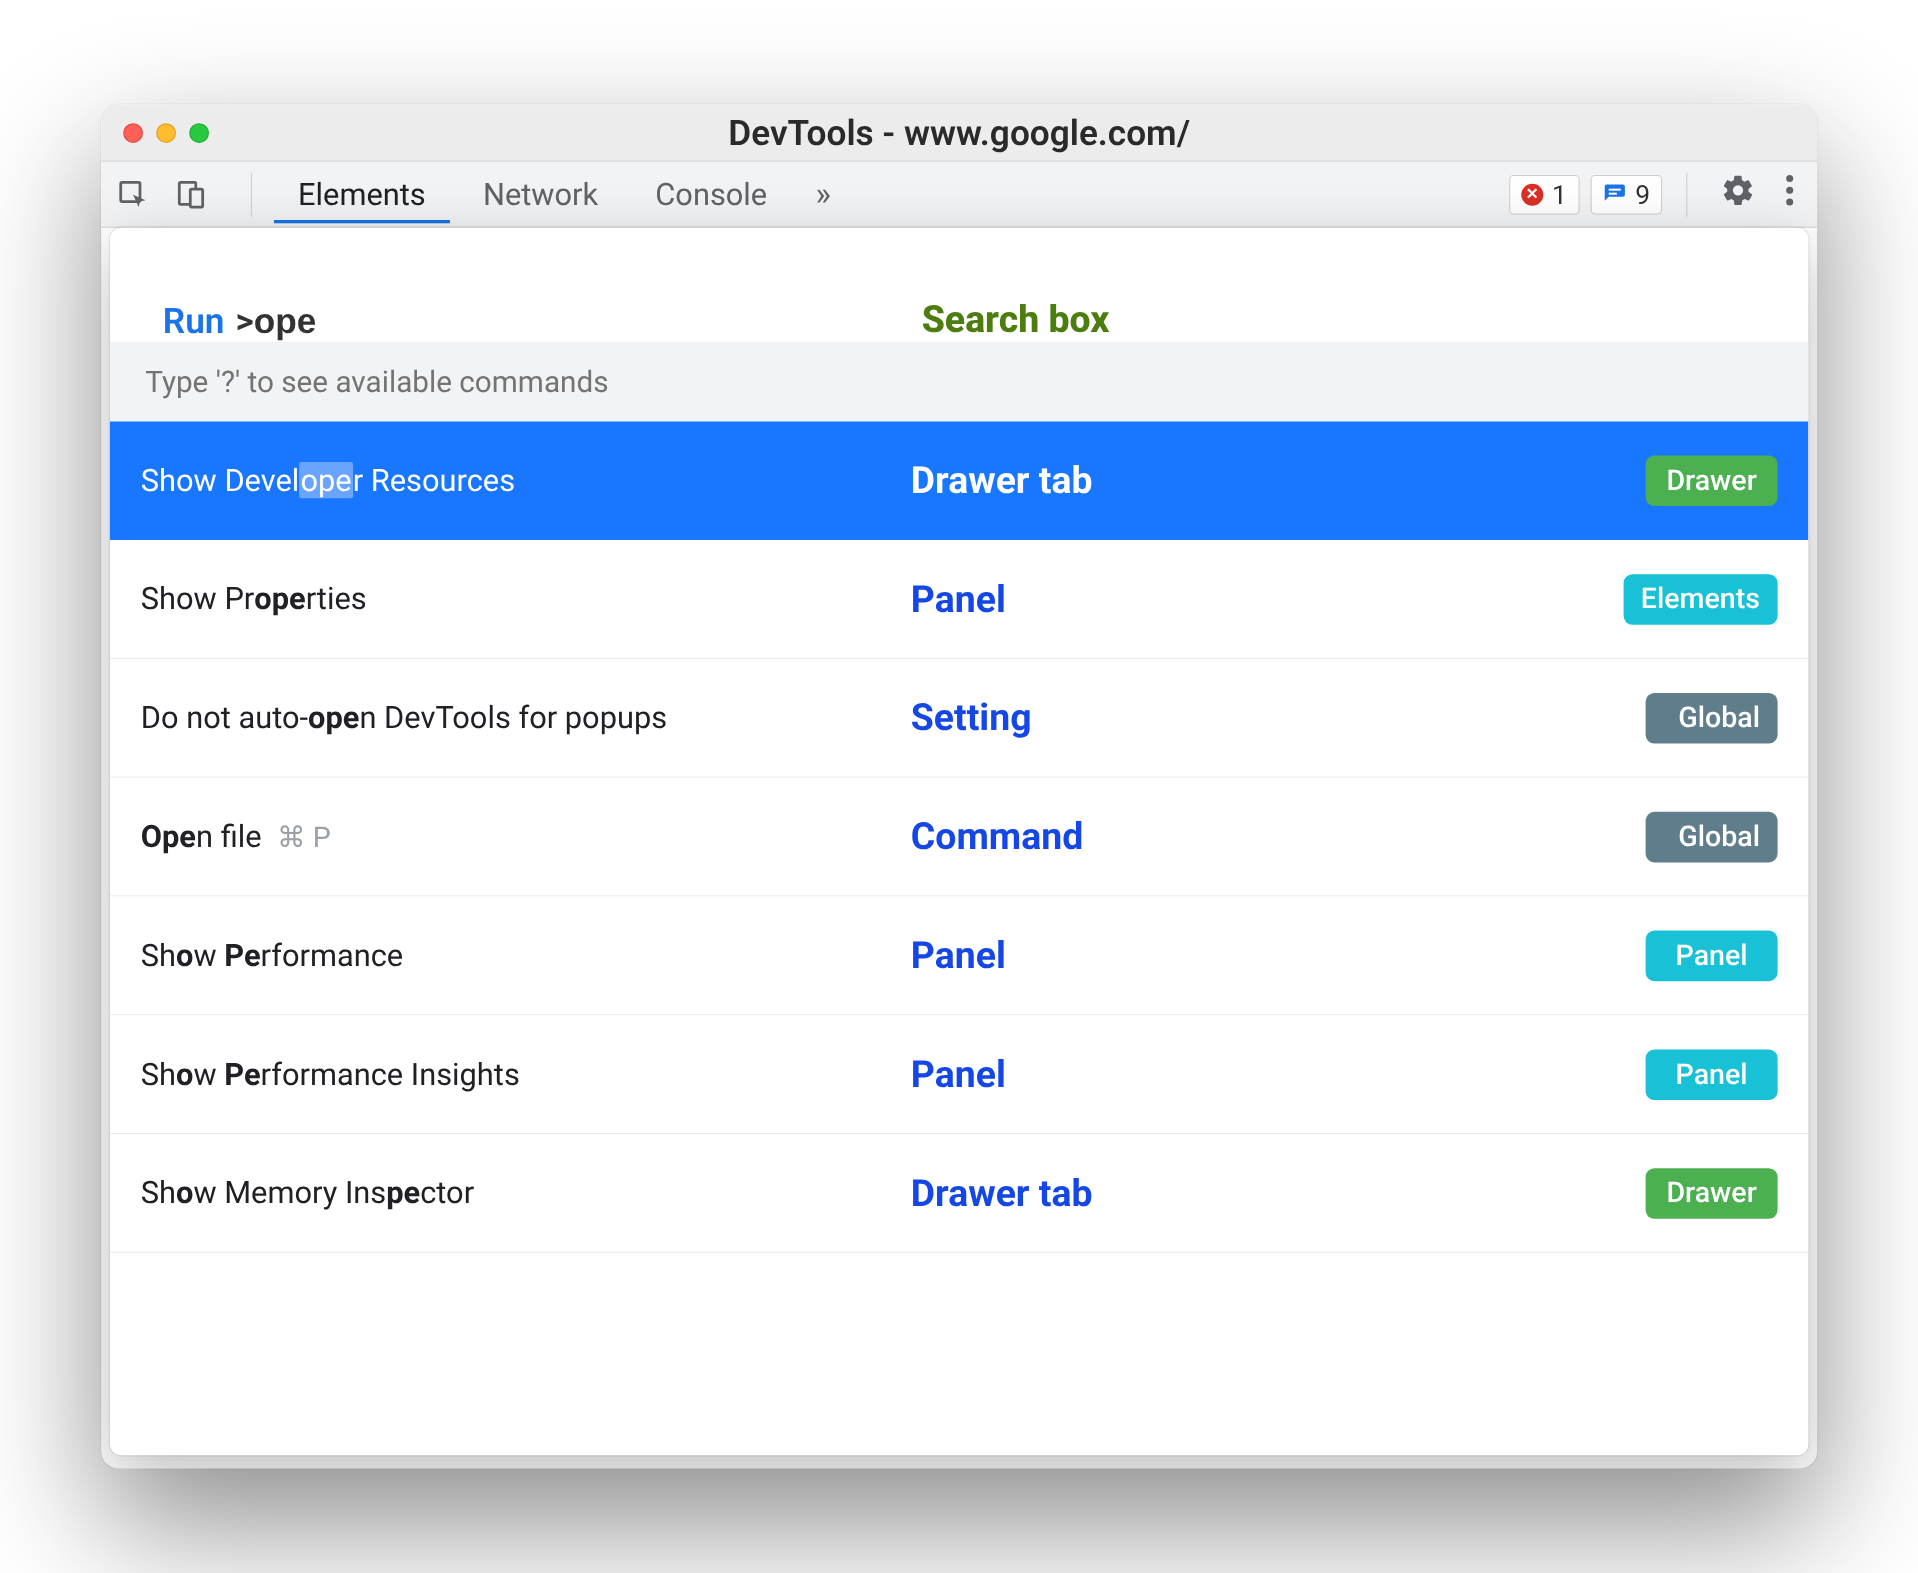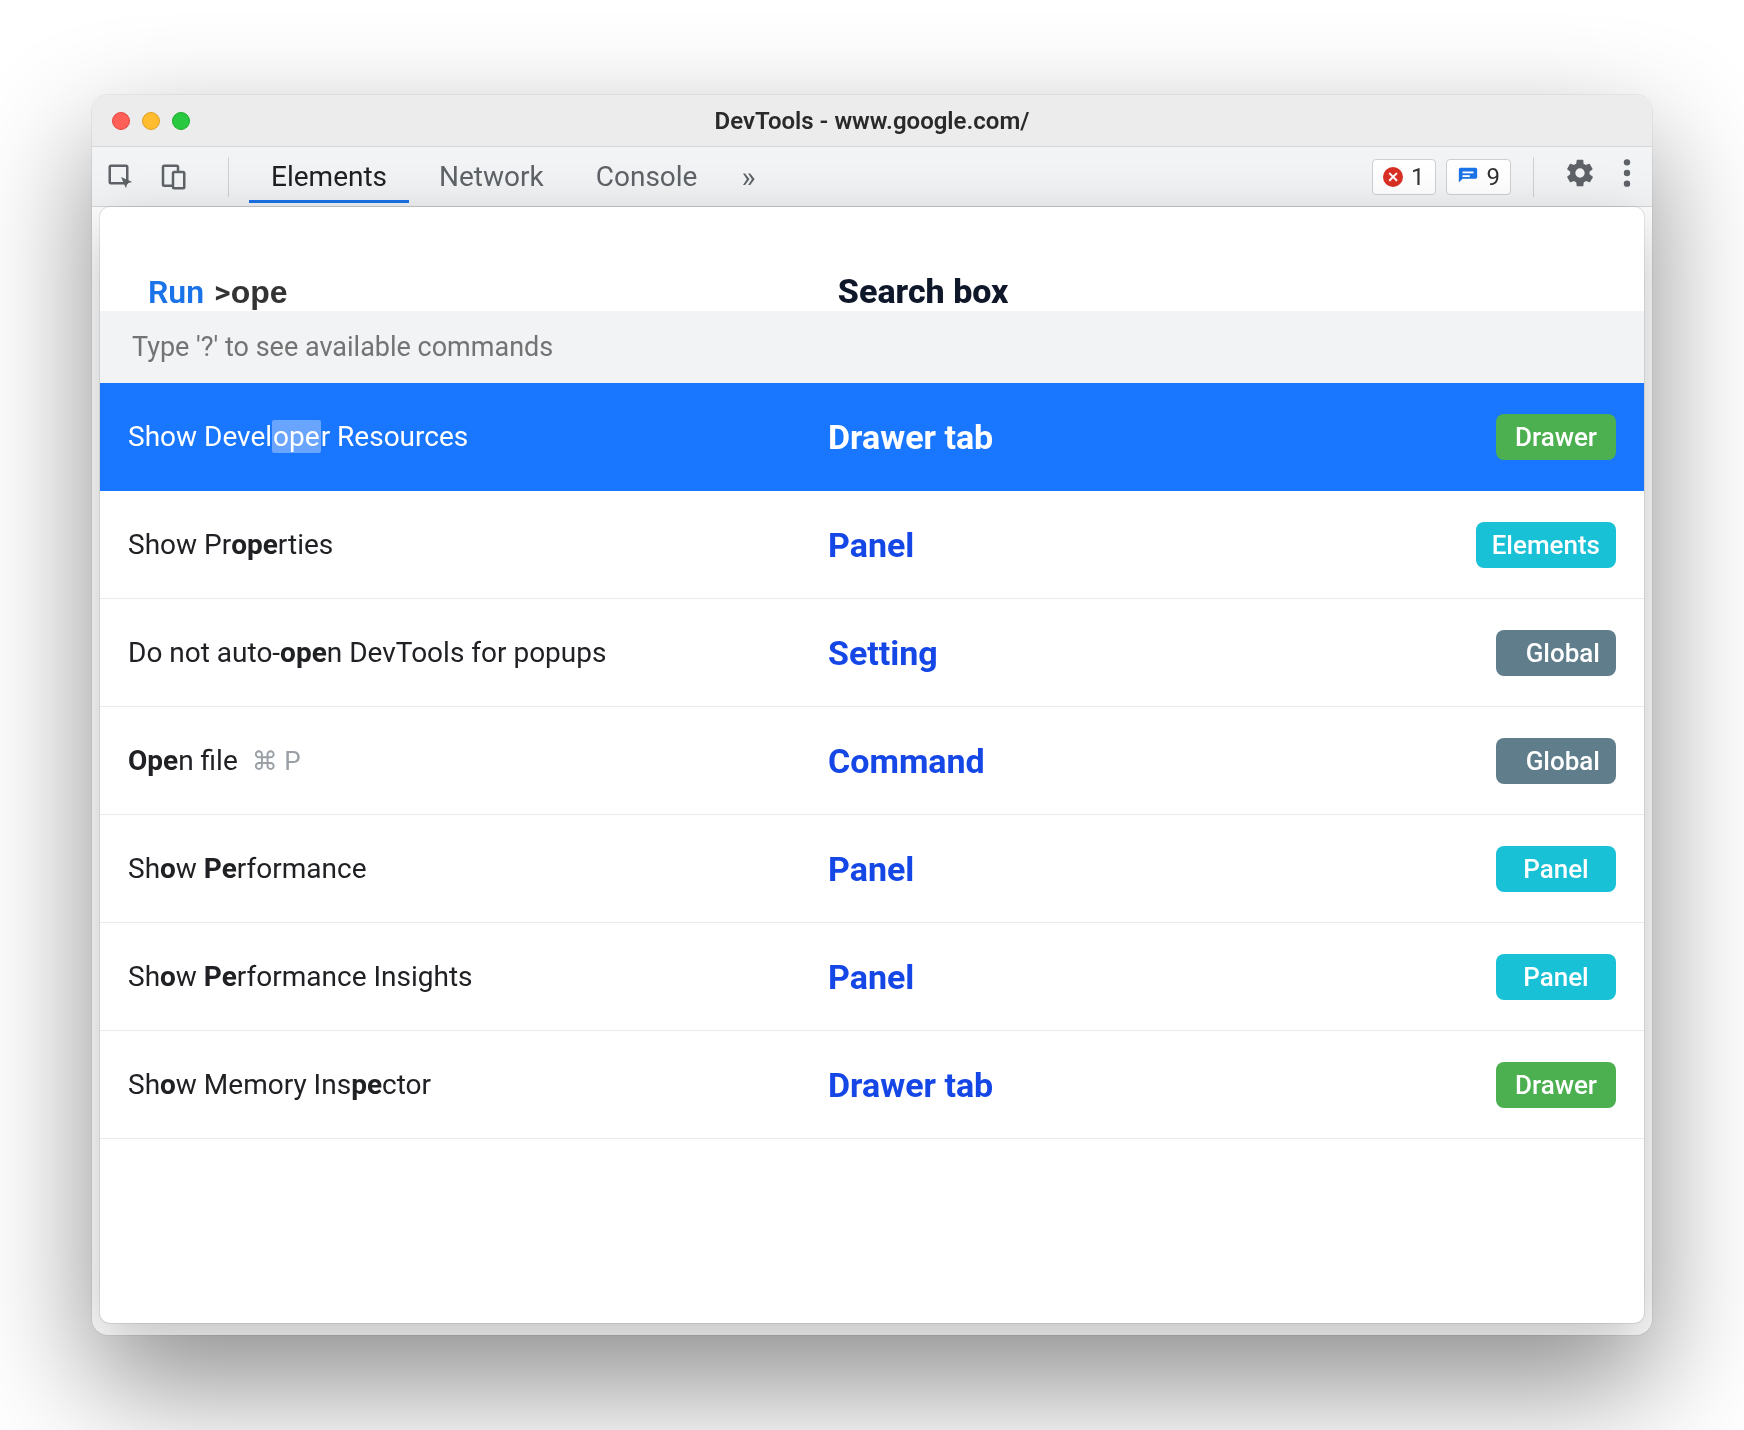--- a/index.html
+++ b/index.html
@@ -25,21 +25,21 @@
     align-items: center;
     position: relative;
   }
   .traffic { display: flex; gap: 12px; margin-left: 20px; }
   .dot { width: 18px; height: 18px; border-radius: 50%; }
   .dot.red { background: #ff5f57; border: 1px solid #e24640; }
   .dot.yellow { background: #febc2e; border: 1px solid #dfa023; }
   .dot.green { background: #28c840; border: 1px solid #1dad2c; }
   .win-title {
     position: absolute; left: 0; right: 0; text-align: center;
-    font-size: 24px; font-weight: 600; color: #2a2a2a;
+    font-size: 32px; font-weight: 600; color: #2a2a2a;
     pointer-events: none;
   }
   
   .toolbar {
     height: 60px;
     background: #f1f3f4;
     border-bottom: 1px solid #d7d7d7;
     display: flex;
     align-items: center;
     padding: 0 12px;
@@ -86,21 +86,21 @@
     padding: 0 48px;
     font-size: 32px;
     position: relative;
   }
   .run-label { color: #1a73e8; font-weight: 600; margin-right: 10px; }
   .search-input {
     border: none; outline: none; font-size: 32px; color: #333;
     background: transparent; flex: 0 0 auto; width: 300px;
     font-weight: 600;
   }
-  .annot { color: #0f172a; font-weight: 800; font-size: 34px; }
+  .annot { color: #4d7c0f; font-weight: 800; font-size: 34px; }
   .annot.searchbox { position: absolute; left: 50%; transform: translateX(-20%); }
   .hint-row {
     background: #f1f3f4;
     color: #737373;
     font-size: 27px;
     padding: 20px 32px;
   }
   .list { flex: 1; overflow: hidden; }
   .item {
     display: flex; align-items: center;

